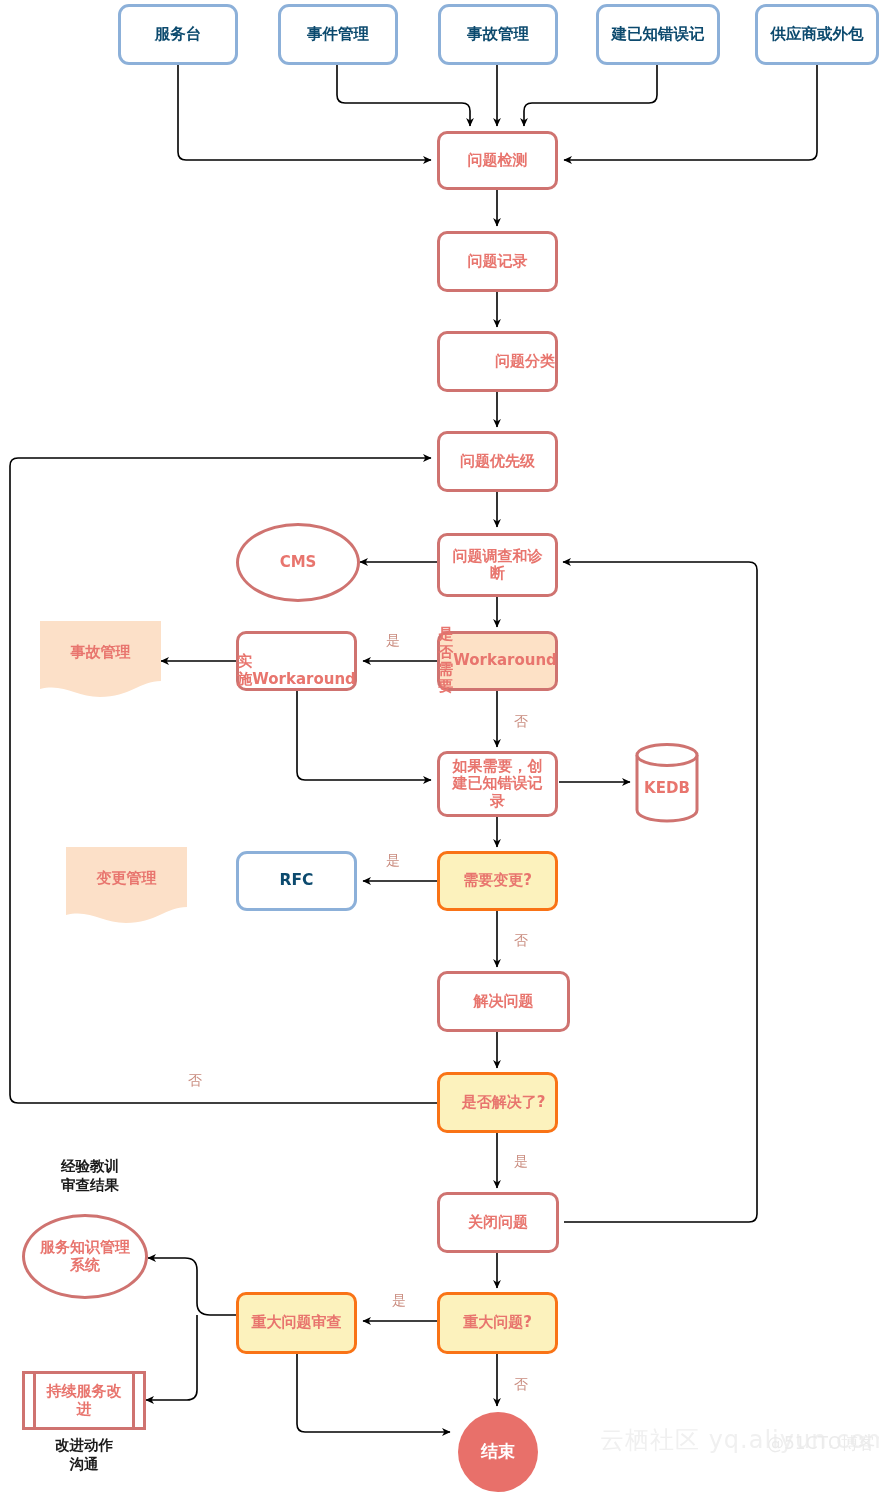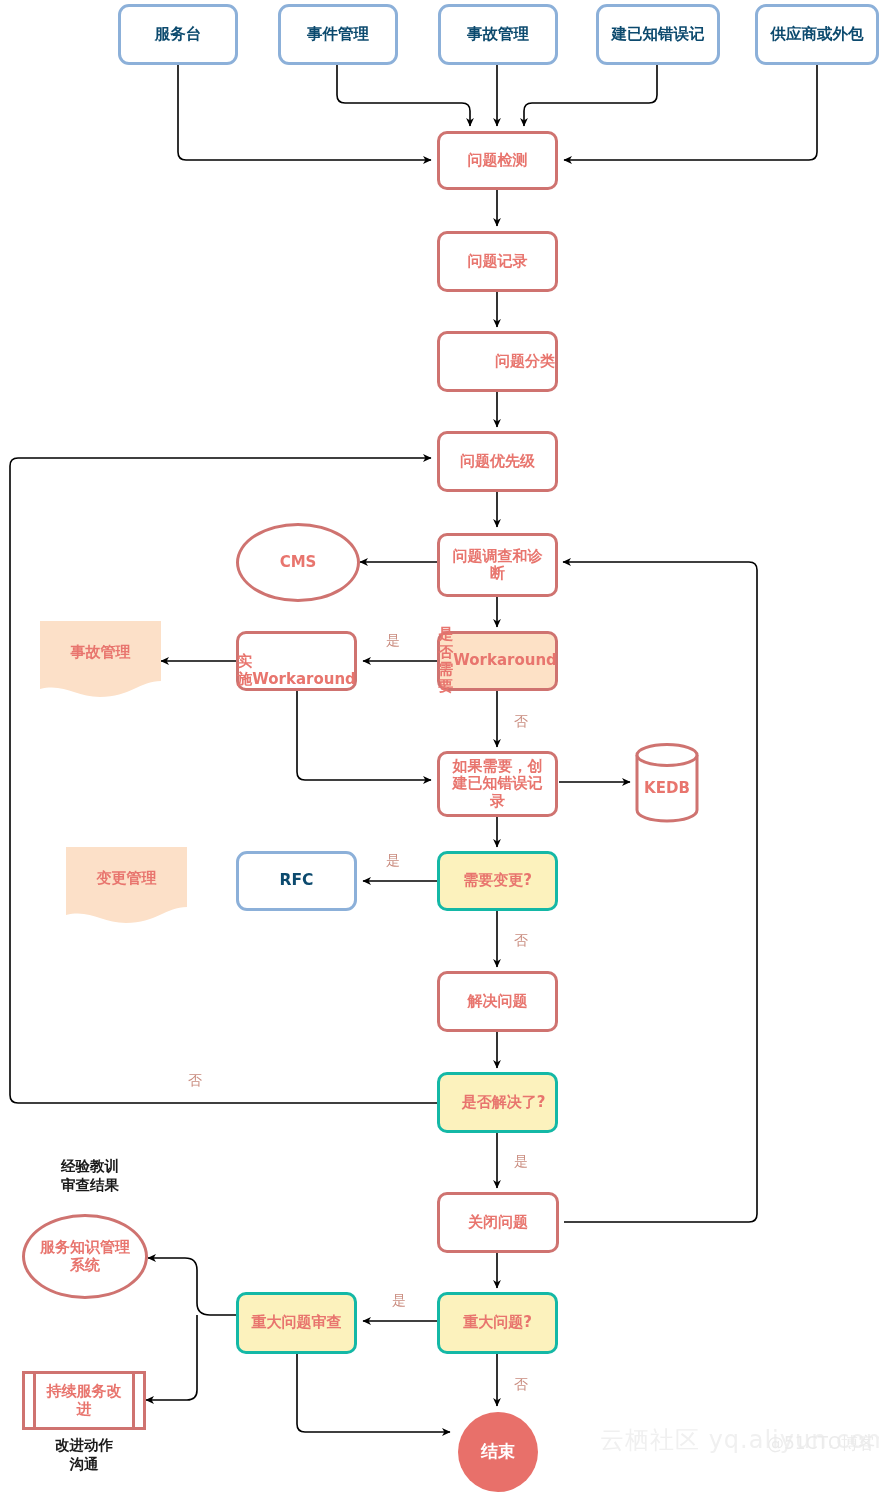--- a/index.html
+++ b/index.html
@@ -47,21 +47,21 @@
   .src {
     border: 3px solid #8cb0d9;
     border-radius: 11px;
     background: #ffffff;
     color: #0c4a6e;
     font-weight: bold;
     font-size: 15.5px;
   }
   
   .dec {
-    border: 3px solid #14b8a6;
+    border: 3px solid #f97316;
     border-radius: 10px;
     background: #fcf2bd;
     color: #e8756e;
     font-weight: bold;
     font-size: 15px;
     text-align: center;
   }
   
   .decp {
     border: 3px solid #cf7370;
@@ -342,21 +342,21 @@
     <span>RFC</span>
   </div>
 
   <div class="node doc" style="left:66px;top:847px;width:121px;height:80px;">
     <svg class="docsvg" viewBox="0 0 121 80" preserveAspectRatio="none">
       <path d="M0,0 L121,0 L121,60 C100,60 90,76 60,76 C36,76 24,62 0,68 Z" fill="#fce0c8"></path>
     </svg>
     <span class="doclabel" style="top:-8px;">变更管理</span>
   </div>
 
-  <div class="node proc" style="left:437px;top:971px;width:121px;height:61px;">
+  <div class="node proc" style="left:437px;top:971px;width:133px;height:61px;">
     <span>解决问题</span>
   </div>
 
   <div class="node dec" style="left:437px;top:1072px;width:121px;height:61px;padding-left:12px;">
     <span>是否解决了?</span>
   </div>
 
   <div class="node proc" style="left:437px;top:1192px;width:122px;height:61px;">
     <span>关闭问题</span>
   </div>

